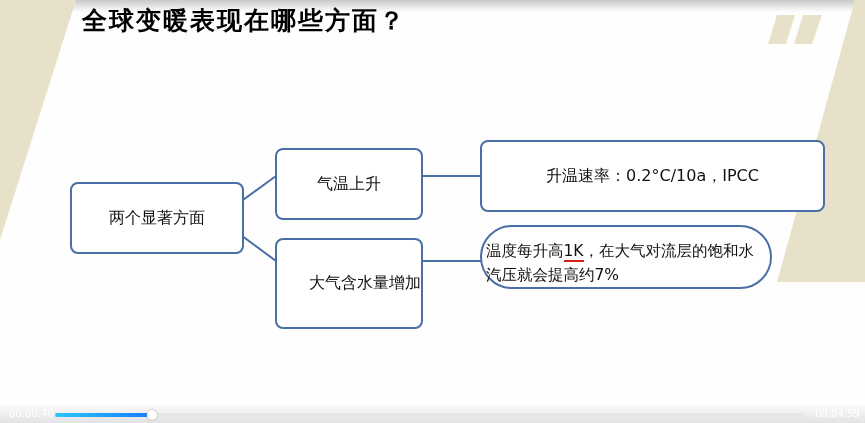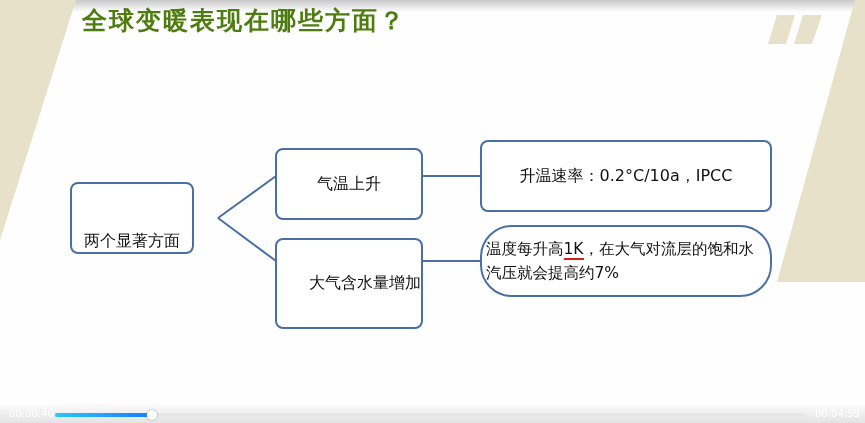--- a/index.html
+++ b/index.html
@@ -1,19 +1,19 @@
 <!DOCTYPE html>
 <html><head>
 <meta charset="utf-8">
 <style>
   html,body{margin:0;padding:0;}
   body{width:865px;height:423px;position:relative;overflow:hidden;background:#fefefe;font-family:"DejaVu Sans",sans-serif;}
   .top-shade{position:absolute;left:0;top:0;width:865px;height:12px;background:linear-gradient(#c9c9c9,#fefefe);}
   .deco{position:absolute;left:0;top:0;}
-  .title{position:absolute;left:82px;top:4px;font-size:25px;font-weight:bold;color:#4d7c0f;letter-spacing:2px;white-space:nowrap;}
+  .title{position:absolute;left:82px;top:4px;font-size:25px;font-weight:bold;color:#000000;letter-spacing:2px;white-space:nowrap;}
   .box{position:absolute;border:2px solid #4a6fa5;border-radius:8px;background:#fff;box-sizing:border-box;display:flex;align-items:center;justify-content:center;color:#111;font-size:16px;}
   .box.left{justify-content:flex-start;padding:0 4px;}
   .connect{position:absolute;left:0;top:0;}
   .player{position:absolute;left:0;top:405px;width:865px;height:18px;background:linear-gradient(#fafafa,#e3e3e3);text-align:center;}
   .time{position:absolute;top:3px;font-size:10px;color:#fff;}
   .track{position:absolute;left:55px;top:8px;width:750px;height:4px;background:#e6e6e6;border-radius:2px;}
   .fill{position:absolute;left:0;top:0;height:4px;border-radius:2px;background:linear-gradient(90deg,#2ac6ff,#1a7bff);}
   .knob{position:absolute;top:-3px;width:10px;height:10px;border-radius:50%;background:#fff;box-shadow:0 0 2px #999;}
   .ul{border-bottom:2px solid #d91e18;}
 </style>
@@ -32,33 +32,33 @@
 
 <svg class="connect" width="865" height="423">
   <g stroke="#4a6fa5" stroke-width="2" fill="none">
     <line x1="218" y1="218" x2="276" y2="176"></line>
     <line x1="218" y1="218" x2="276" y2="261"></line>
     <line x1="423" y1="176" x2="481" y2="176"></line>
     <line x1="423" y1="261" x2="481" y2="261"></line>
   </g>
 </svg>
 
-<div class="box" style="left:70px;top:182px;width:124px;height:72px;align-items:flex-end;">
+<div class="box" style="left:70px;top:182px;width:174px;height:72px;">
   <span>两个显著方面</span>
 </div>
 <div class="box" style="left:275px;top:140px;width:148px;height:72px;margin-top:8px;">
   <span>气温上升</span>
 </div>
 <div class="box" style="left:275px;top:238px;width:148px;height:91px;justify-content:flex-end;">
   <span>大气含水量增加</span>
 </div>
-<div class="box" style="left:480px;top:140px;width:292px;height:72px;">
+<div class="box" style="left:480px;top:140px;width:345px;height:72px;">
   <span>升温速率：0.2°C/10a，IPCC</span>
 </div>
-<div class="box left" style="left:480px;top:225px;width:292px;height:72px;align-items:flex-start;padding-top:10px;font-size:15.5px;line-height:24px;border-radius:32px;">
+<div class="box left" style="left:480px;top:225px;width:292px;height:64px;align-items:flex-end;padding-top:10px;font-size:15.5px;line-height:24px;border-radius:32px;">
   <span><span>温度每升高</span><span class="ul">1K</span><span>，在大气对流层的饱和水汽压就会提高约7%</span></span>
 </div>
 
 <div class="player">
   <span class="time" style="left:9px;">00:00:40</span>
   <div class="track">
     <div class="fill" style="width:97px;"></div>
     <div class="knob" style="left:92px;"></div>
   </div>
   <span class="time" style="left:815px;">00:04:59</span>

